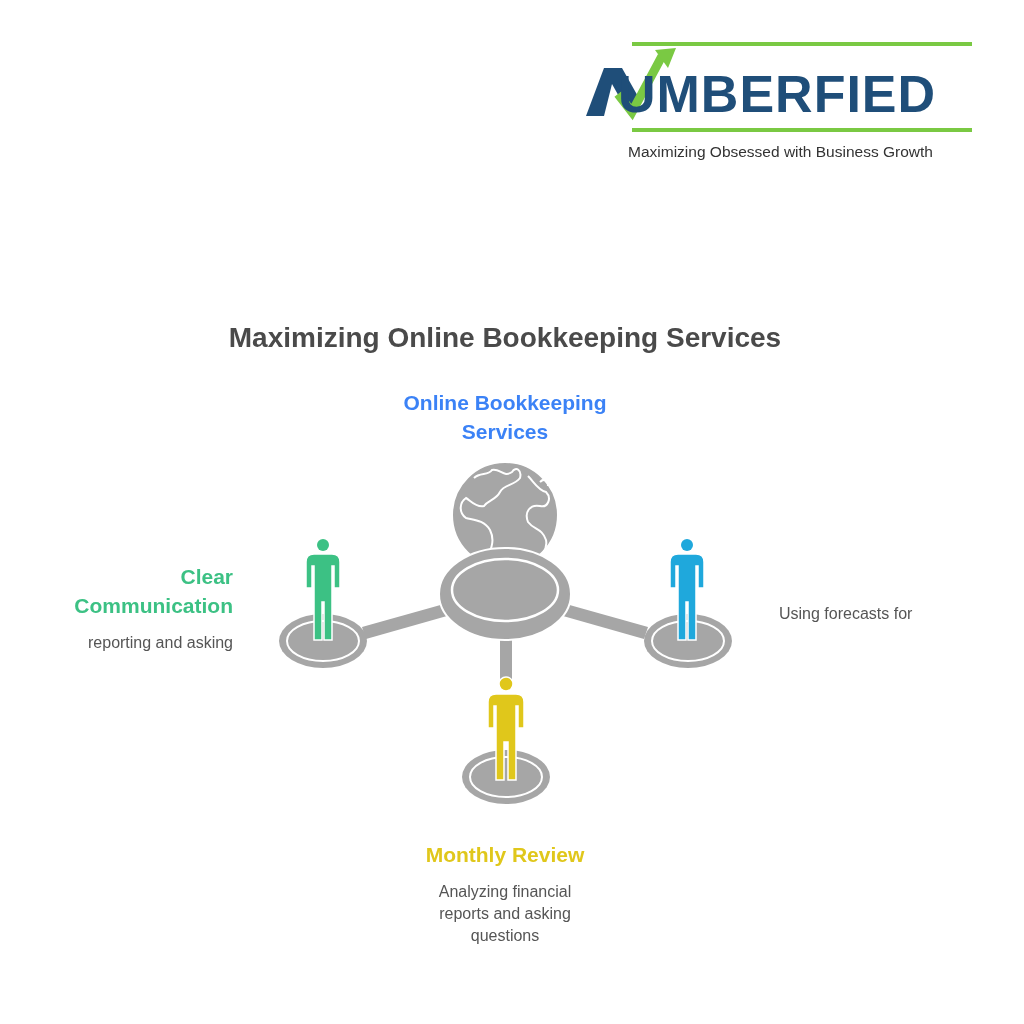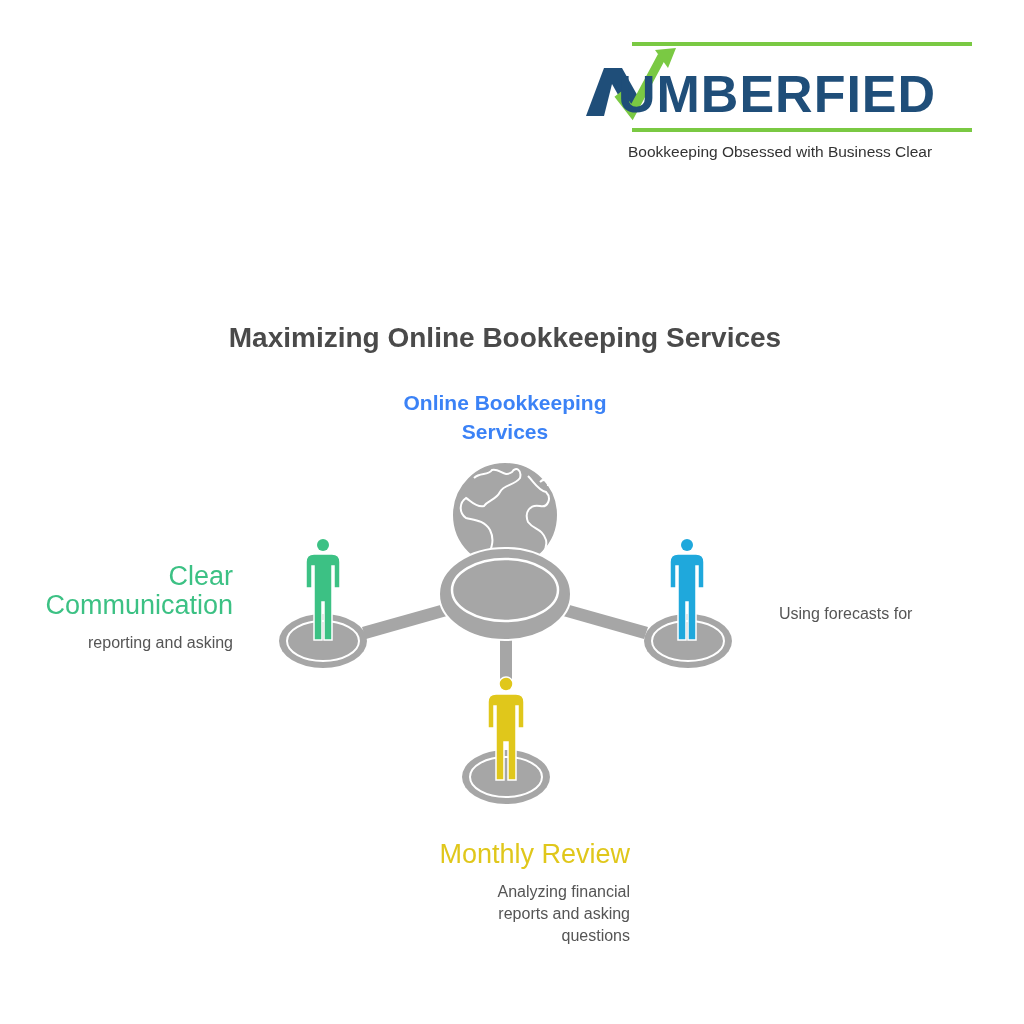--- a/index.html
+++ b/index.html
@@ -3,37 +3,37 @@
 <meta charset="utf-8">
 <style>
   html, body { margin:0; padding:0; background:#ffffff; }
   body { width:1024px; height:1024px; position:relative; overflow:hidden; font-family:"Liberation Sans", sans-serif; }
   .abs { position:absolute; }
   .logo-line { position:absolute; height:4px; background:#7ac943; }
   .logo-word { position:absolute; left:618px; top:64px; font-family:"Liberation Sans", sans-serif; font-weight:bold; font-size:52px; color:#1f4e79; letter-spacing:1px; }
   .tagline { position:absolute; left:628px; top:143px; font-size:15.5px; color:#333; }
   .title { position:absolute; left:0; width:1010px; top:322px; text-align:center; font-size:28px; font-weight:bold; color:#4a4a4a; }
   .center-label { position:absolute; left:380px; width:250px; top:388px; text-align:center; font-size:21px; font-weight:bold; color:#3b82f6; line-height:29px; }
-  .h { font-size:27px; font-weight:normal; line-height:29px; }
+  .h { font-size:21px; font-weight:bold; line-height:29px; }
   .d { font-size:16px; color:#555; line-height:22px; }
   svg { position:absolute; left:0; top:0; }
 </style>
 </head>
 <body>
 
 <div>
   <div class="logo-line" style="left:632px; top:42px; width:340px;"></div>
   <svg width="1024" height="1024" style="pointer-events:none;">
     <polygon points="586,116 604,68 622,68 640,100 630,116 612,84 604,116" fill="#1f4e79"></polygon>
     <polyline points="618,94 632,112 662,56" fill="none" stroke="#7ac943" stroke-width="9" stroke-linejoin="miter"></polyline>
     <polygon points="655,50 676,48 668,68" fill="#7ac943"></polygon>
   </svg>
   <div class="logo-word">UMBERFIED</div>
   <div class="logo-line" style="left:632px; top:128px; width:340px;"></div>
-  <div class="tagline">Bookkeeping Obsessed with Business Clear</div>
+  <div class="tagline">Maximizing Obsessed with Business Growth</div>
 </div>
 
 <div class="title">Maximizing Online Bookkeeping Services</div>
 
 <div class="center-label">Online Bookkeeping Services</div>
 
 <svg width="1024" height="1024">
 
   <g fill="#a6a6a6">
     <polygon points="362,627 444,604 447,616 366,639"></polygon>
@@ -85,19 +85,19 @@
   <div class="h" style="color:#3cc184;">Communication</div>
   <div style="height:12px;"></div>
   <div class="d">reporting and asking</div>
 </div>
 
 <div class="abs" style="left:779px; width:240px; top:591px; text-align:left;">
   <div style="height:12px;"></div>
   <div class="d">Using forecasts for</div>
 </div>
 
-<div class="abs" style="left:380px; width:250px; top:840px; text-align:right;">
+<div class="abs" style="left:380px; width:250px; top:840px; text-align:center;">
   <div class="h" style="color:#e0c71b;">Monthly Review</div>
   <div style="height:12px;"></div>
   <div class="d">Analyzing financial</div>
   <div class="d">reports and asking</div>
   <div class="d">questions</div>
 </div>
 
 </body></html>

